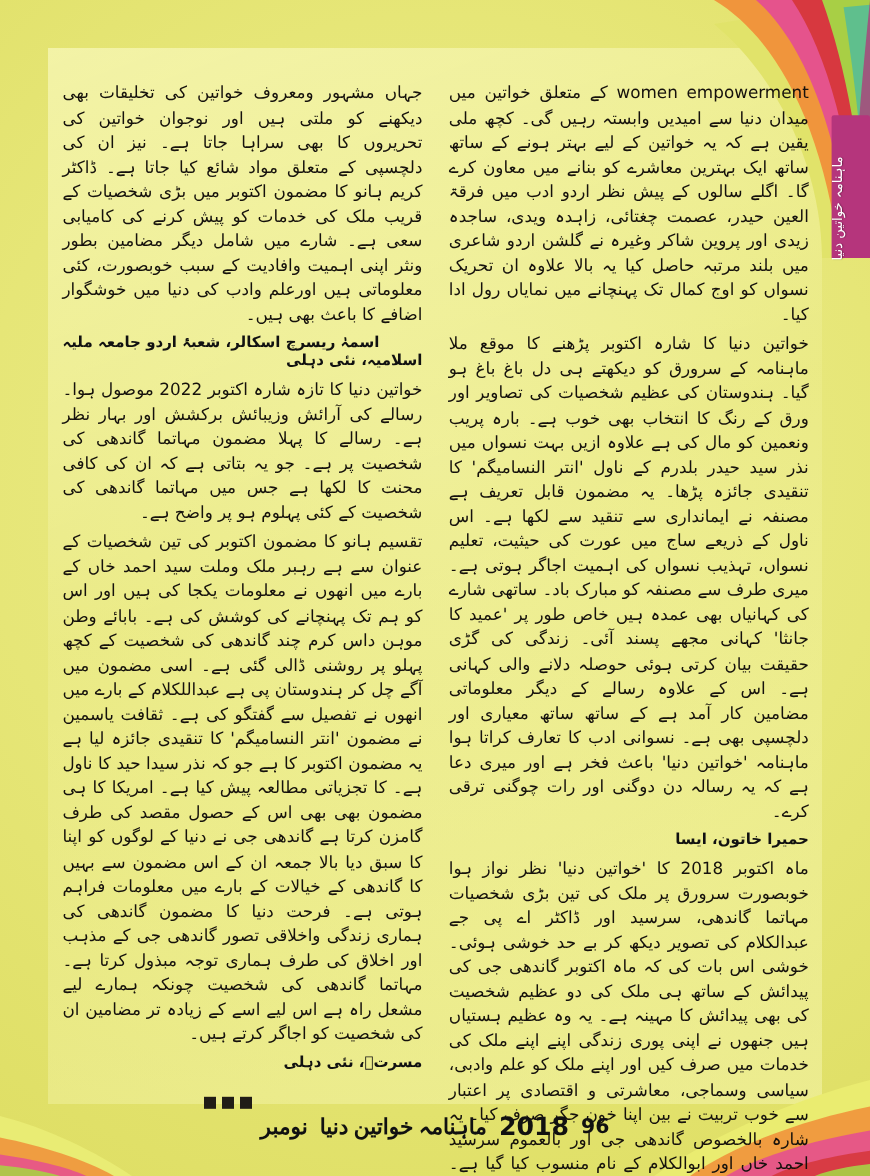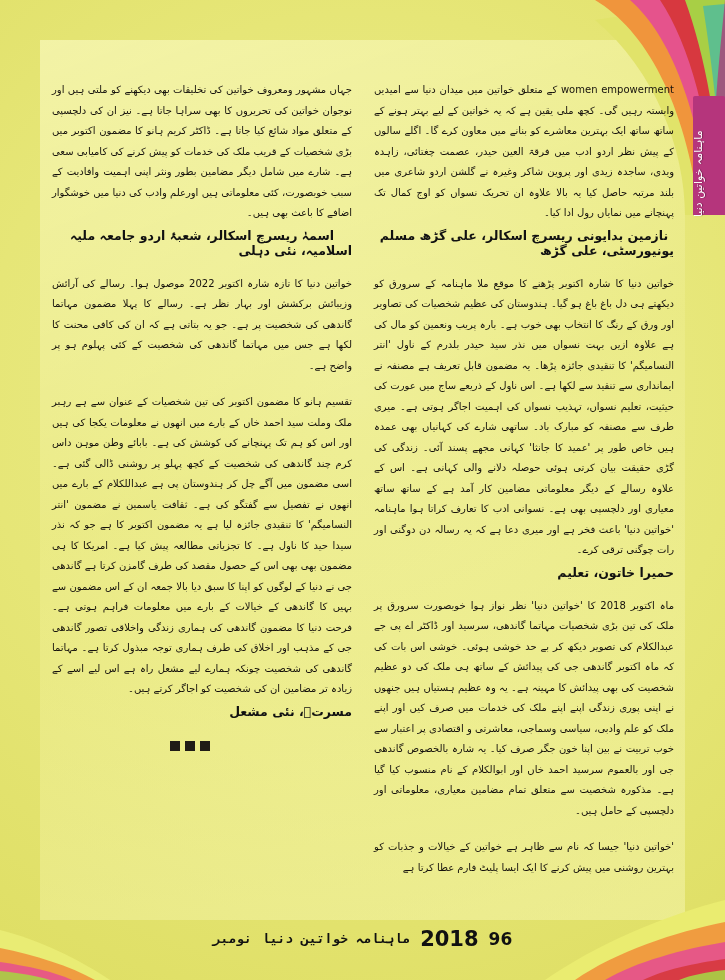--- a/index.html
+++ b/index.html
@@ -102,39 +102,39 @@
   }
   .column {
     width: 300px;
     direction: rtl;
     text-align: justify;
     text-align-last: right;
   }
 
   .para {
     font-family: "DejaVu Sans", sans-serif;
-    font-size: 10px;
+    font-size: 14px;
     line-height: 20.5px;
     color: #15110c;
-    margin: 16px 0 1px 0;
+    margin: 4px 0 1px 0;
     text-align: justify;
     unicode-bidi: isolate;
     direction: rtl;
   }
 
   .byline {
     font-family: "DejaVu Sans", sans-serif;
     font-size: 12.5px;
     font-weight: bold;
     color: #111;
     text-align: left;
     margin: 4px 0 8px 0;
     direction: rtl;
   }
-  .byline.right { text-align: center; }
+  .byline.right { text-align: left; }
   .byline.center-left { text-align: left; }
 
   
   .squares {
     margin-top: 22px;
     display: flex;
     gap: 5px;
     justify-content: flex-start;
     direction: ltr;
     padding-left: 118px;
@@ -158,23 +158,23 @@
     gap: 10px;
     direction: rtl;
   }
   .footer .page-no {
     font-family: "DejaVu Sans", sans-serif;
     font-weight: bold;
     font-size: 17px;
     color: #111;
   }
   .footer .mag {
-    font-family: Liberation Mono, monospace;
-    font-weight: bold;
-    font-size: 13px;
+    font-family: Liberation Serif, serif;
+    font-weight: bold;
+    font-size: 18px;
     color: #111;
     text-align: right;
   }
   .footer .yr {
     font-family: "DejaVu Sans", sans-serif;
     font-weight: bold;
     font-size: 21px;
     color: #111;
   }
 </style>
@@ -225,40 +225,36 @@
       <p class="para">جہاں مشہور ومعروف خواتین کی تخلیقات بھی دیکھنے کو ملتی ہیں اور نوجوان خواتین کی تحریروں کا بھی سراہا جاتا ہے۔ نیز ان کی دلچسپی کے متعلق مواد شائع کیا جاتا ہے۔ ڈاکٹر کریم ہانو کا مضمون اکتوبر میں بڑی شخصیات کے قریب ملک کی خدمات کو پیش کرنے کی کامیابی سعی ہے۔ شارے میں شامل دیگر مضامین بطور ونثر اپنی اہمیت وافادیت کے سبب خوبصورت، کئی معلوماتی ہیں اورعلم وادب کی دنیا میں خوشگوار اضافے کا باعث بھی ہیں۔</p>
 
       <div class="byline right">
         <span>اسمہٰ</span>
         <span>ریسرچ اسکالر، شعبۂ اردو جامعہ ملیہ اسلامیہ، نئی دہلی</span>
       </div>
 
       <p class="para">خواتین دنیا کا تازہ شارہ اکتوبر 2022 موصول ہوا۔ رسالے کی آرائش وزیبائش برکشش اور بہار نظر ہے۔ رسالے کا پہلا مضمون مہاتما گاندھی کی شخصیت پر ہے۔ جو یہ بتاتی ہے کہ ان کی کافی محنت کا لکھا ہے جس میں مہاتما گاندھی کی شخصیت کے کئی پہلوم ہو پر واضح ہے۔</p>
       <p class="para">تقسیم ہانو کا مضمون اکتوبر کی تین شخصیات کے عنوان سے ہے رہبر ملک وملت سید احمد خاں کے بارے میں انھوں نے معلومات یکجا کی ہیں اور اس کو ہم تک پہنچانے کی کوشش کی ہے۔ بابائے وطن موہن داس کرم چند گاندھی کی شخصیت کے کچھ پہلو پر روشنی ڈالی گئی ہے۔ اسی مضمون میں آگے چل کر ہندوستان پی ہے عبداللکلام کے بارے میں انھوں نے تفصیل سے گفتگو کی ہے۔ ثقافت یاسمین نے مضمون 'انتر النسامیگم' کا تنقیدی جائزہ لیا ہے یہ مضمون اکتوبر کا ہے جو کہ نذر سیدا حید کا ناول ہے۔ کا تجزیاتی مطالعہ پیش کیا ہے۔ امریکا کا ہی مضمون بھی بھی اس کے حصول مقصد کی طرف گامزن کرتا ہے گاندھی جی نے دنیا کے لوگوں کو اپنا کا سبق دیا بالا جمعہ ان کے اس مضمون سے بہیں کا گاندھی کے خیالات کے بارے میں معلومات فراہم ہوتی ہے۔ فرحت دنیا کا مضمون گاندھی کی ہماری زندگی واخلاقی تصور گاندھی جی کے مذہب اور اخلاق کی طرف ہماری توجہ مبذول کرتا ہے۔ مہاتما گاندھی کی شخصیت چونکہ ہمارے لیے مشعل راہ ہے اس لیے اسے کے زیادہ تر مضامین ان کی شخصیت کو اجاگر کرتے ہیں۔</p>
 
-      <div class="byline center-left">مسرتؔ، نئی مشعل</div>
+      <div class="byline center-left">مسرتؔ، نئی دہلی</div>
 
       <div class="squares">
         <span></span>
         <span></span>
         <span></span>
       </div>
     </div>
 
     <div class="column">
       <p class="para">women empowerment کے متعلق خواتین میں میدان دنیا سے امیدیں وابستہ رہیں گی۔ کچھ ملی یقین ہے کہ یہ خواتین کے لیے بہتر ہونے کے ساتھ ساتھ ایک بہترین معاشرے کو بنانے میں معاون کرے گا۔ اگلے سالوں کے پیش نظر اردو ادب میں فرقۃ العین حیدر، عصمت چغتائی، زاہدہ ویدی، ساجدہ زیدی اور پروین شاکر وغیرہ نے گلشن اردو شاعری میں بلند مرتبہ حاصل کیا یہ بالا علاوہ ان تحریک نسواں کو اوج کمال تک پہنچانے میں نمایاں رول ادا کیا۔</p>
 
-      <div class="byline right">
-        <span>نازمین بدایونی</span>
-        <span>ریسرچ اسکالر، علی گڑھ مسلم یونیورسٹی، علی گڑھ</span>
-      </div>
 
       <p class="para">خواتین دنیا کا شارہ اکتوبر پڑھنے کا موقع ملا ماہنامہ کے سرورق کو دیکھتے ہی دل باغ باغ ہو گیا۔ ہندوستان کی عظیم شخصیات کی تصاویر اور ورق کے رنگ کا انتخاب بھی خوب ہے۔ بارہ پریب ونعمین کو مال کی ہے علاوہ ازیں بہت نسواں میں نذر سید حیدر بلدرم کے ناول 'انتر النسامیگم' کا تنقیدی جائزہ پڑھا۔ یہ مضمون قابل تعریف ہے مصنفہ نے ایمانداری سے تنقید سے لکھا ہے۔ اس ناول کے ذریعے ساج میں عورت کی حیثیت، تعلیم نسواں، تہذیب نسواں کی اہمیت اجاگر ہوتی ہے۔ میری طرف سے مصنفہ کو مبارک باد۔ ساتھی شارے کی کہانیاں بھی عمدہ ہیں خاص طور پر 'عمید کا جانثا' کہانی مجھے پسند آئی۔ زندگی کی گڑی حقیقت بیان کرتی ہوئی حوصلہ دلانے والی کہانی ہے۔ اس کے علاوہ رسالے کے دیگر معلوماتی مضامین کار آمد ہے کے ساتھ ساتھ معیاری اور دلچسپی بھی ہے۔ نسوانی ادب کا تعارف کراتا ہوا ماہنامہ 'خواتین دنیا' باعث فخر ہے اور میری دعا ہے کہ یہ رسالہ دن دوگنی اور رات چوگنی ترقی کرے۔</p>
 
-      <div class="byline center-left">حمیرا خاتون، تعلیم</div>
+      <div class="byline center-left">حمیرا خاتون، ایسا</div>
 
       <p class="para">ماہ اکتوبر 2018 کا 'خواتین دنیا' نظر نواز ہوا خوبصورت سرورق پر ملک کی تین بڑی شخصیات مہاتما گاندھی، سرسید اور ڈاکٹر اے پی جے عبدالکلام کی تصویر دیکھ کر بے حد خوشی ہوئی۔ خوشی اس بات کی کہ ماہ اکتوبر گاندھی جی کی پیدائش کے ساتھ ہی ملک کی دو عظیم شخصیت کی بھی پیدائش کا مہینہ ہے۔ یہ وہ عظیم ہستیاں ہیں جنھوں نے اپنی پوری زندگی اپنے اپنے ملک کی خدمات میں صرف کیں اور اپنے ملک کو علم وادبی، سیاسی وسماجی، معاشرتی و اقتصادی پر اعتبار سے خوب تربیت نے بین اپنا خون جگر صرف کیا۔ یہ شارہ بالخصوص گاندھی جی اور بالعموم سرسید احمد خاں اور ابوالکلام کے نام منسوب کیا گیا ہے۔ مذکورہ شخصیت سے متعلق تمام مضامین معیاری، معلوماتی اور دلچسپی کے حامل ہیں۔</p>
       <p class="para">'خواتین دنیا' جیسا کہ نام سے ظاہر ہے خواتین کے خیالات و جذبات کو بہترین روشنی میں پیش کرنے کا ایک ایسا پلیٹ فارم عطا کرتا ہے</p>
     </div>
 
   </div>
 
   <div class="footer">
     <span class="page-no">96</span>
     <span class="yr">2018</span>

